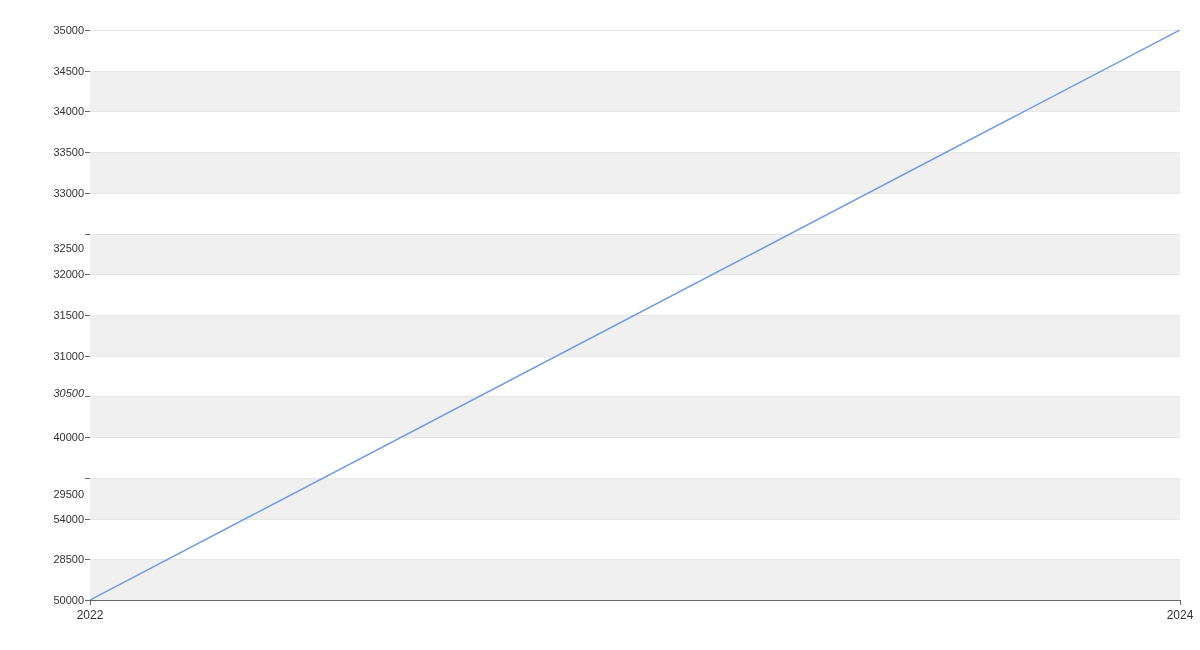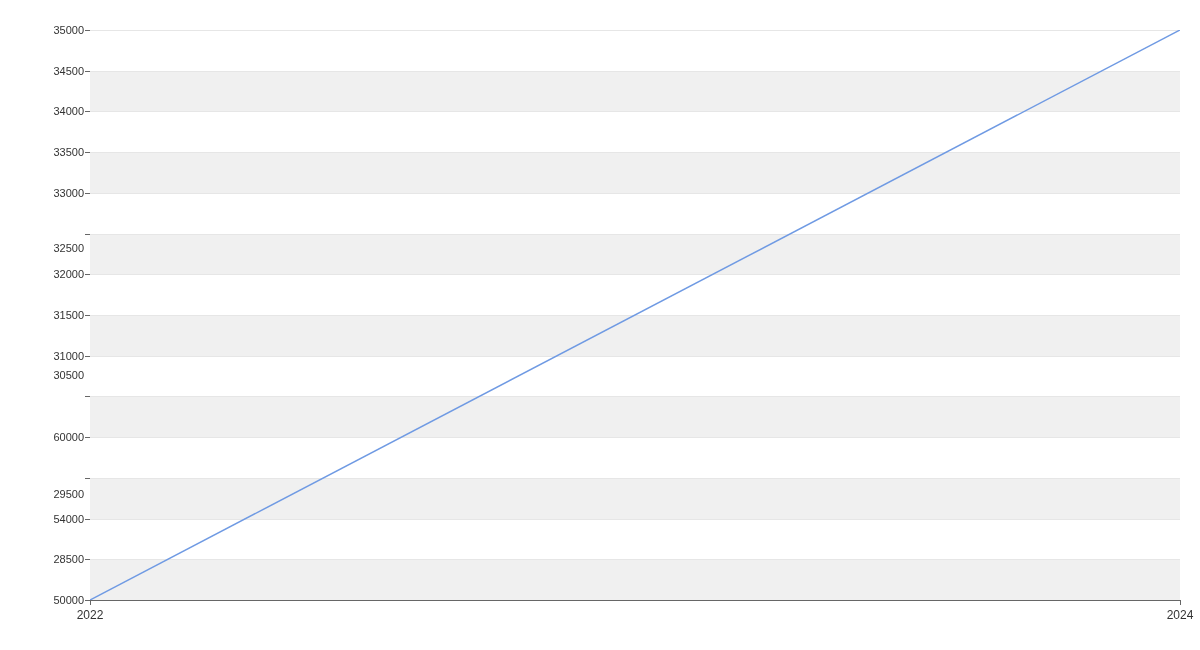--- a/index.html
+++ b/index.html
@@ -145,23 +145,23 @@
 
   <div id="y-ticks">
       <div class="y-tick-label" style="top: 600px;">50000</div>
       <div class="y-tick-mark" style="top: 600px;"></div>
       <div class="y-tick-label" style="top: 559.286px;">28500</div>
       <div class="y-tick-mark" style="top: 559.286px;"></div>
       <div class="y-tick-label" style="top: 518.571px;">54000</div>
       <div class="y-tick-mark" style="top: 518.571px;"></div>
       <div class="y-tick-label" style="top: 477.857px; margin-top: 16px;">29500</div>
       <div class="y-tick-mark" style="top: 477.857px;"></div>
-      <div class="y-tick-label" style="top: 437.143px;">60000</div>
+      <div class="y-tick-label" style="top: 437.143px;">40000</div>
       <div class="y-tick-mark" style="top: 437.143px;"></div>
-      <div class="y-tick-label" style="top: 375px;">30500</div>
+      <div class="y-tick-label" style="top: 393px; font-style: italic;">30500</div>
       <div class="y-tick-mark" style="top: 396.429px;"></div>
       <div class="y-tick-label" style="top: 355.714px;">31000</div>
       <div class="y-tick-mark" style="top: 355.714px;"></div>
       <div class="y-tick-label" style="top: 315px;">31500</div>
       <div class="y-tick-mark" style="top: 315px;"></div>
       <div class="y-tick-label" style="top: 274.286px;">32000</div>
       <div class="y-tick-mark" style="top: 274.286px;"></div>
       <div class="y-tick-label" style="top: 248px;">32500</div>
       <div class="y-tick-mark" style="top: 233.571px;"></div>
       <div class="y-tick-label" style="top: 192.857px;">33000</div>

